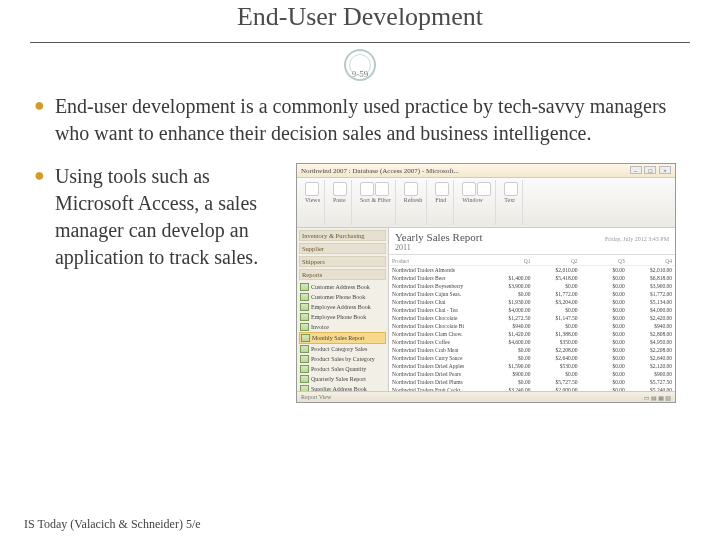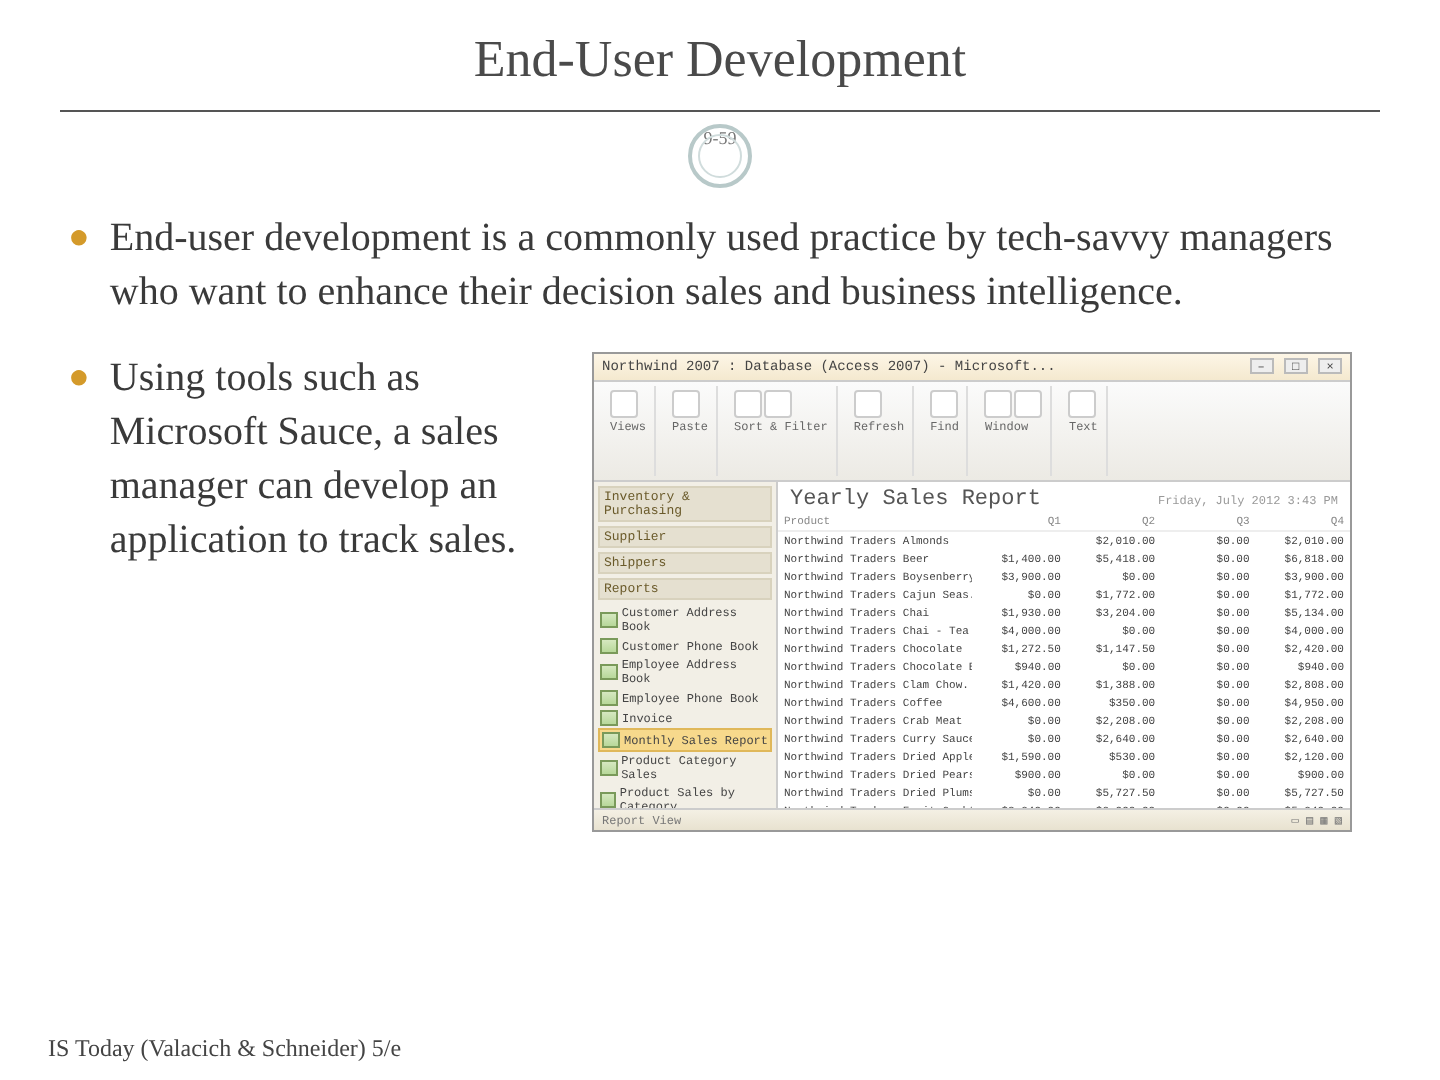--- a/index.html
+++ b/index.html
@@ -6,42 +6,42 @@
   body {
     width: 720px; height: 540px;
     background: #fff;
     font-family: Georgia, 'Times New Roman', serif;
     color: #3a3a3a;
     position: relative;
     overflow: hidden;
   }
   .slide {
     width: 100%; height: 100%;
-    padding: 15px 30px 0 30px;
+    padding: 2px 30px 0 30px;
     position: relative;
   }
   .title {
     text-align: center;
     font-size: 26px;
     font-weight: 400;
     color: #4a4a4a;
     margin-bottom: 10px;
   }
   .rule {
     height: 1px;
     background: #555;
     margin: 0 auto 6px auto;
     width: 100%;
   }
   .pagebadge {
     width: 32px; height: 32px;
     border: 2px solid #b8c9c9;
     border-radius: 50%;
     display: flex;
-    align-items: flex-start;
+    align-items: flex-end;
     justify-content: center;
     margin: 0 auto 12px auto;
     font-size: 9px;
     color: #777;
     position: relative;
   }
   .pagebadge::before {
     content: "";
     position: absolute; inset: 3px;
     border: 1px solid #d0dcdc;
@@ -64,21 +64,21 @@
     display: flex;
     gap: 12px;
     align-items: flex-start;
   }
   .col-text { flex: 0 0 250px; }
   .col-img { flex: 1; }
   
   .mock {
     border: 1px solid #999;
     background: #8b5cf6;
-    font-family: Liberation Mono, monospace;
+    font-family: Liberation Serif, serif;
     font-size: 7px;
     color: #444;
     width: 380px;
     height: 240px;
     display: flex;
     flex-direction: column;
   }
   .mock .titlebar {
     background: linear-gradient(#fdf6e6,#f4e9cf);
     height: 14px;
@@ -205,21 +205,21 @@
   <div class="body">
     <div class="bullet">
       <span class="dot">●</span>
       <span>End-user development is a commonly used practice by tech-savvy managers who want to enhance their decision sales and business intelligence.</span>
     </div>
 
     <div class="row2">
       <div class="col-text">
         <div class="bullet">
           <span class="dot">●</span>
-          <span>Using tools such as Microsoft Sauce, a sales manager can develop an application to track sales.</span>
+          <span>Using tools such as Microsoft Access, a sales manager can develop an application to track sales.</span>
         </div>
       </div>
 
       <div class="col-img">
 
         <div class="mock">
           <div class="titlebar">
             <span>Northwind 2007 : Database (Access 2007) - Microsoft...</span>
             <span class="winbtns">
               <span>–</span>
@@ -314,20 +314,21 @@
                     <span class="ic"></span>
                     <span>Supplier Address Book</span>
                   </div>
                 </div>
             </div>
             <div class="report">
               <div class="rhead">
                 <span class="rtitle">Yearly Sales Report</span>
                 <span class="rdate">Friday, July 2012   3:43 PM</span>
               </div>
+              <div class="ryear">2011</div>
               <table>
                 <thead>
                     <tr id="thead-row">
                       <th>Product</th>
                       <th>Q1</th>
                       <th>Q2</th>
                       <th>Q3</th>
                       <th>Q4</th>
                     </tr>
                   </thead>

